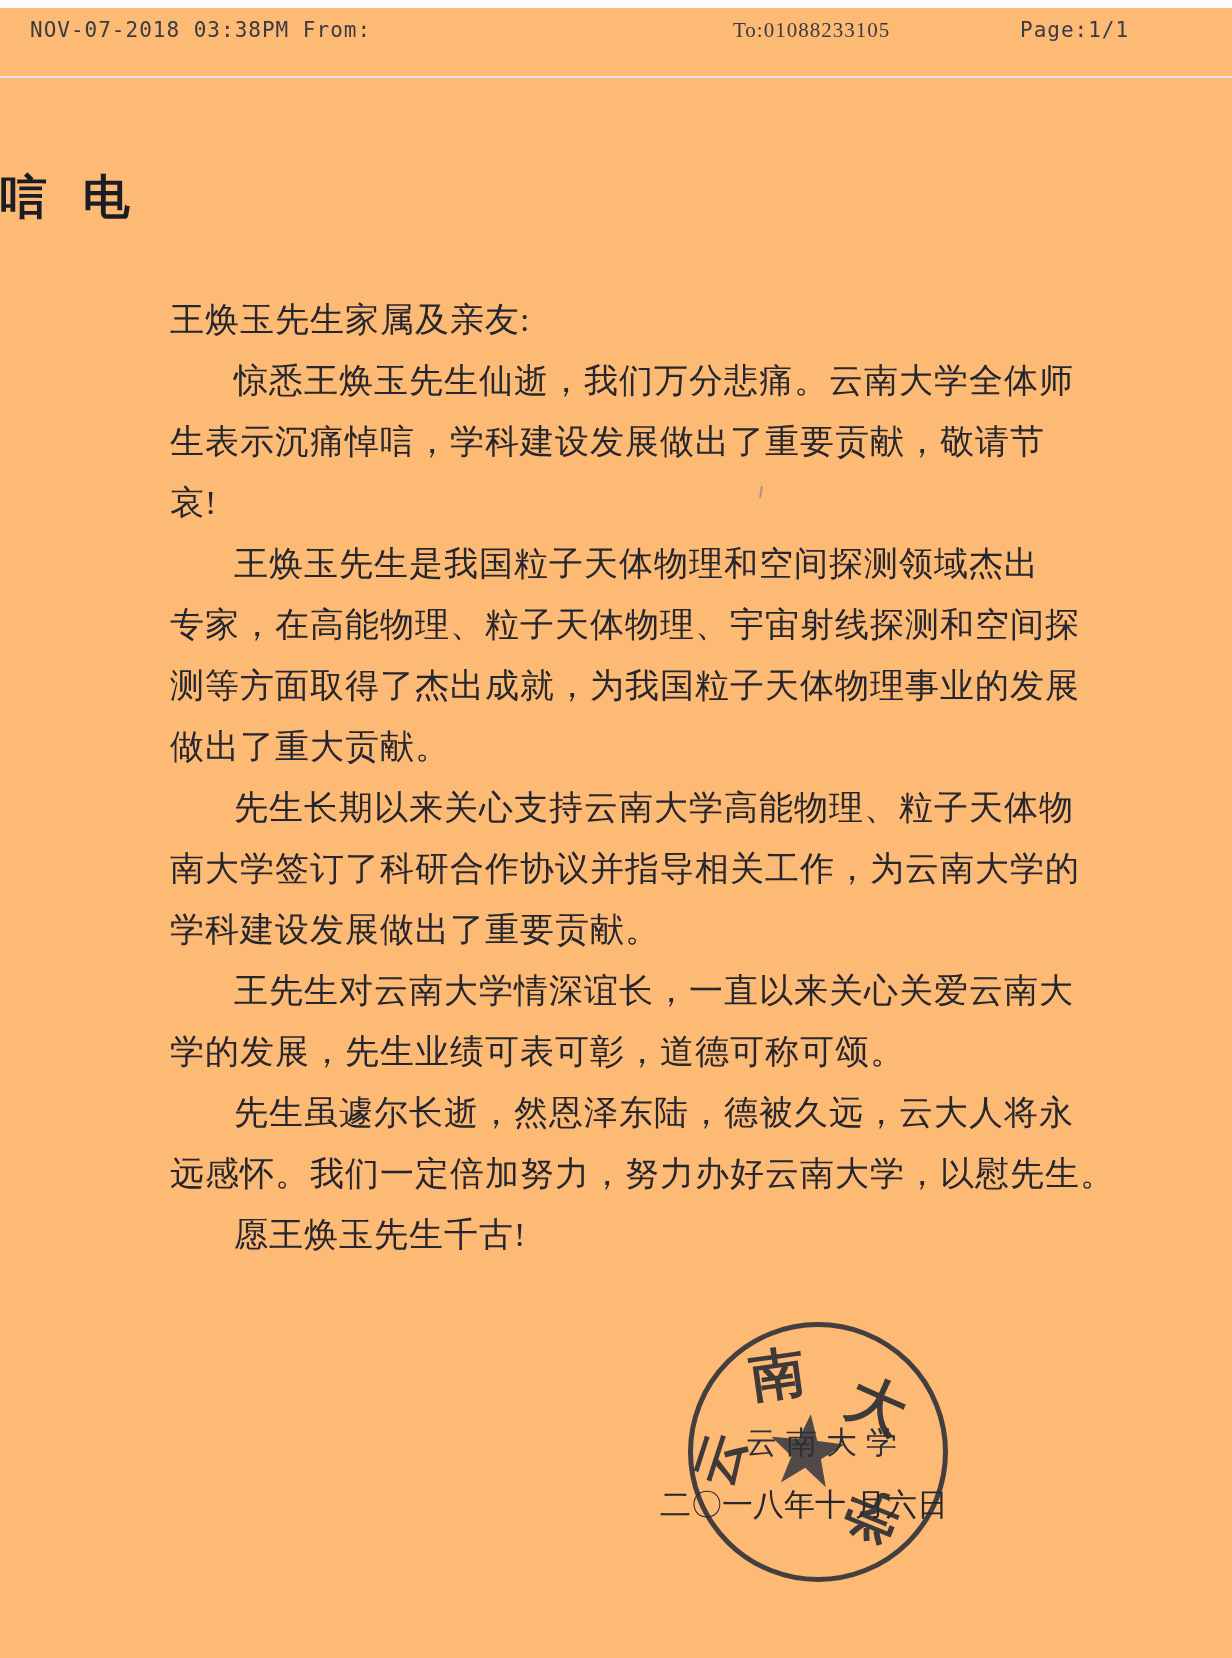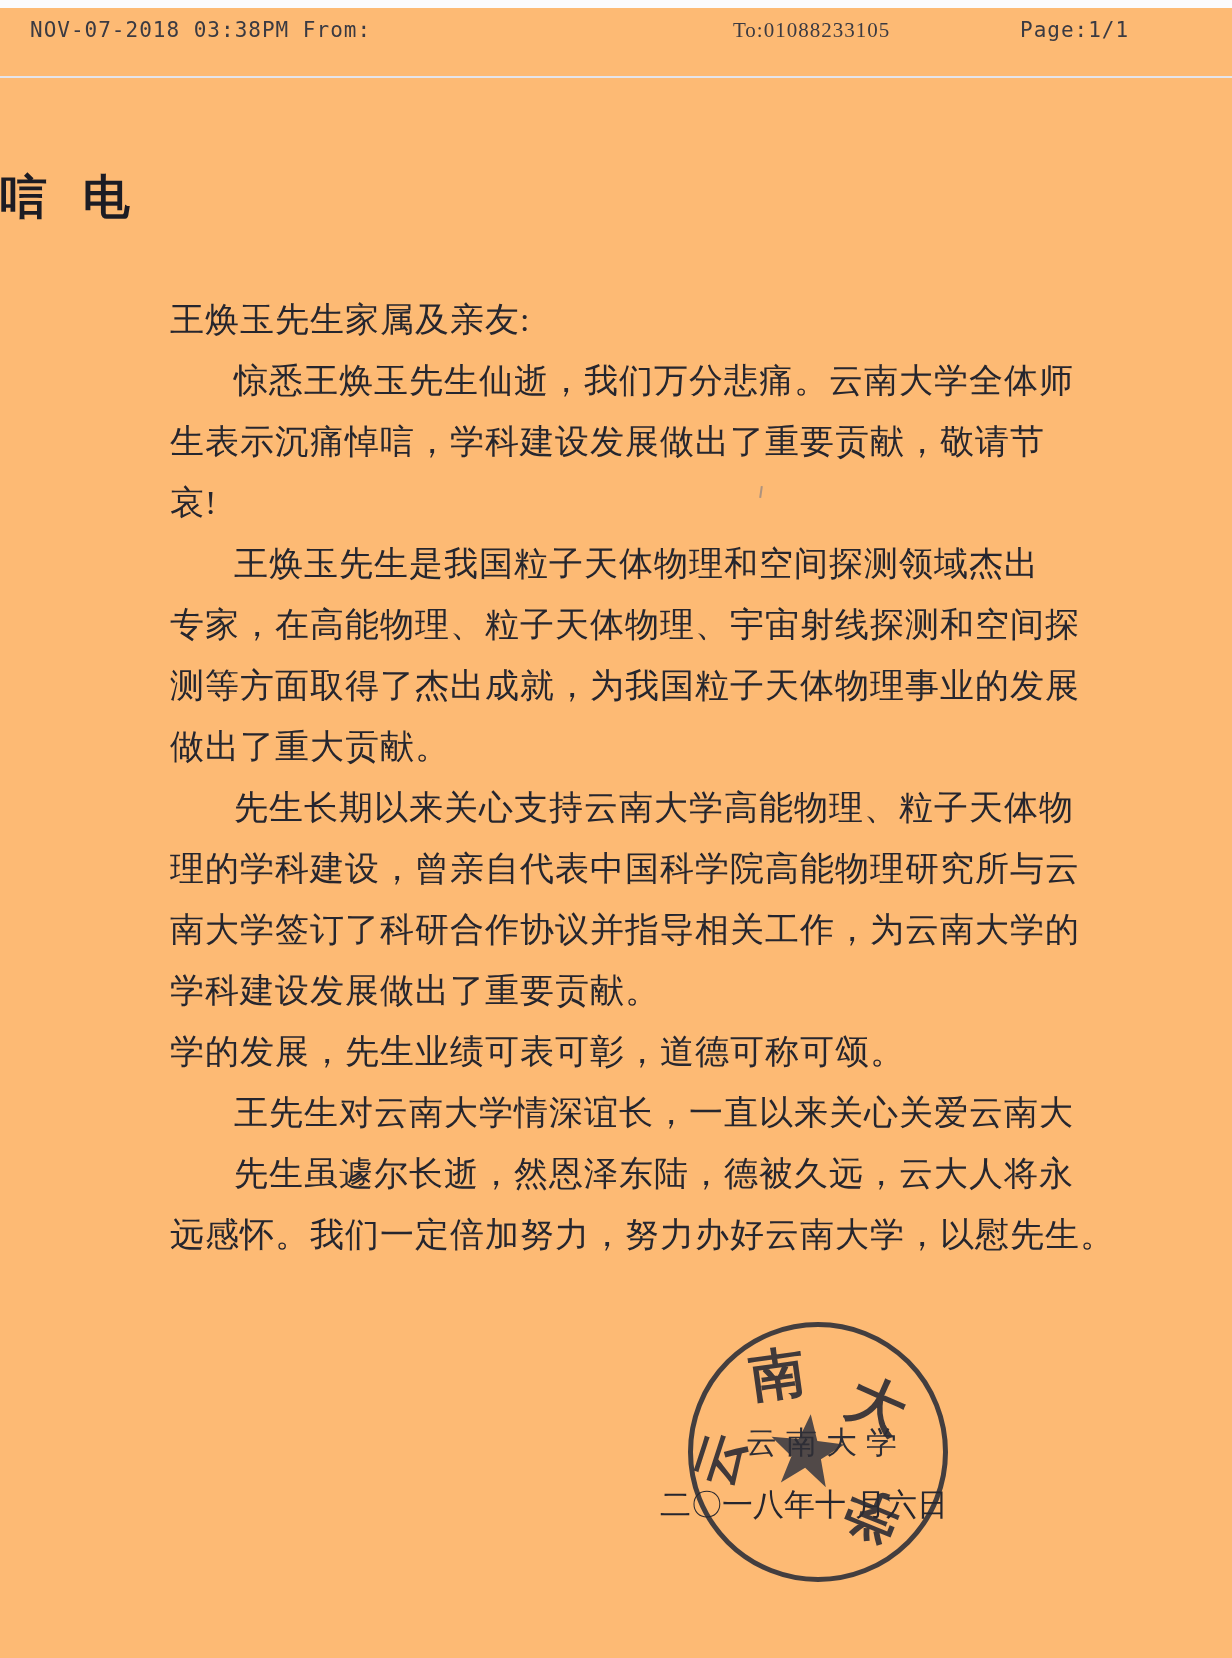--- a/index.html
+++ b/index.html
@@ -102,27 +102,27 @@
   <div class="body-text">
     <div class="line">王焕玉先生家属及亲友:</div>
     <div class="line indent">惊悉王焕玉先生仙逝，我们万分悲痛。云南大学全体师</div>
     <div class="line">生表示沉痛悼唁，学科建设发展做出了重要贡献，敬请节</div>
     <div class="line">哀!</div>
     <div class="line indent">王焕玉先生是我国粒子天体物理和空间探测领域杰出</div>
     <div class="line">专家，在高能物理、粒子天体物理、宇宙射线探测和空间探</div>
     <div class="line">测等方面取得了杰出成就，为我国粒子天体物理事业的发展</div>
     <div class="line">做出了重大贡献。</div>
     <div class="line indent">先生长期以来关心支持云南大学高能物理、粒子天体物</div>
-    <div class="line">理的学科建设，曾亲自代表中国科学院高能物理研究所与云</div>
     <div class="line">南大学签订了科研合作协议并指导相关工作，为云南大学的</div>
     <div class="line">学科建设发展做出了重要贡献。</div>
+    <div class="line indent">王先生对云南大学情深谊长，一直以来关心关爱云南大</div>
     <div class="line">学的发展，先生业绩可表可彰，道德可称可颂。</div>
-    <div class="line indent">王先生对云南大学情深谊长，一直以来关心关爱云南大</div>
     <div class="line indent">先生虽遽尔长逝，然恩泽东陆，德被久远，云大人将永</div>
     <div class="line">远感怀。我们一定倍加努力，努力办好云南大学，以慰先生。</div>
+    <div class="line indent">愿王焕玉先生千古!</div>
   </div>
 
   <div class="speck"></div>
 
   <div class="seal-circle"></div>
 
   <svg class="seal-star" viewBox="0 0 100 100" xmlns="http://www.w3.org/2000/svg">
     <polygon points="50,4 62,37 97,38 69,60 79,95 50,73 21,95 31,60 3,38 38,37" fill="#3a3a42" transform="rotate(6 50 50)"></polygon>
   </svg>
 

